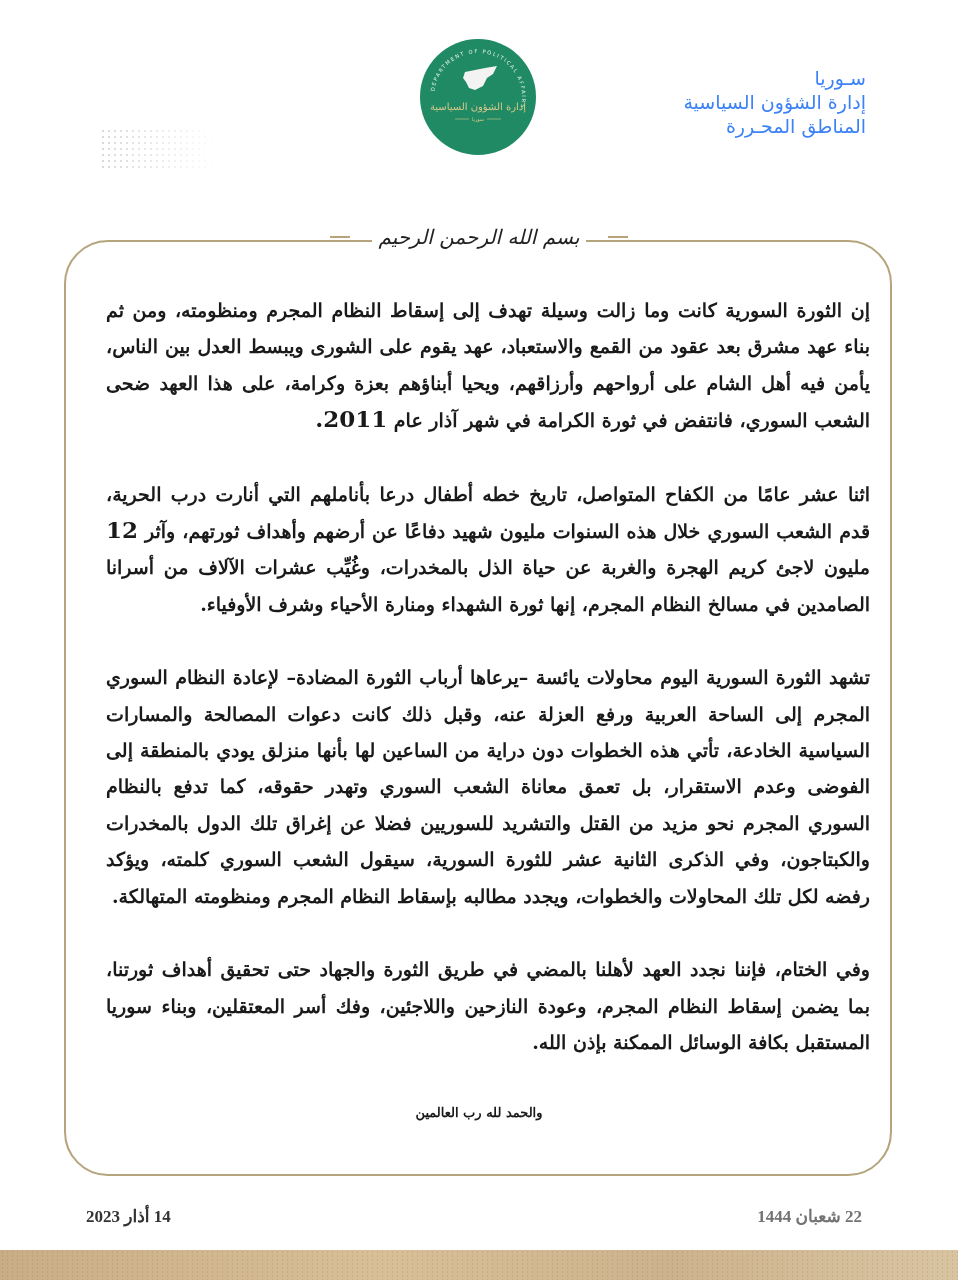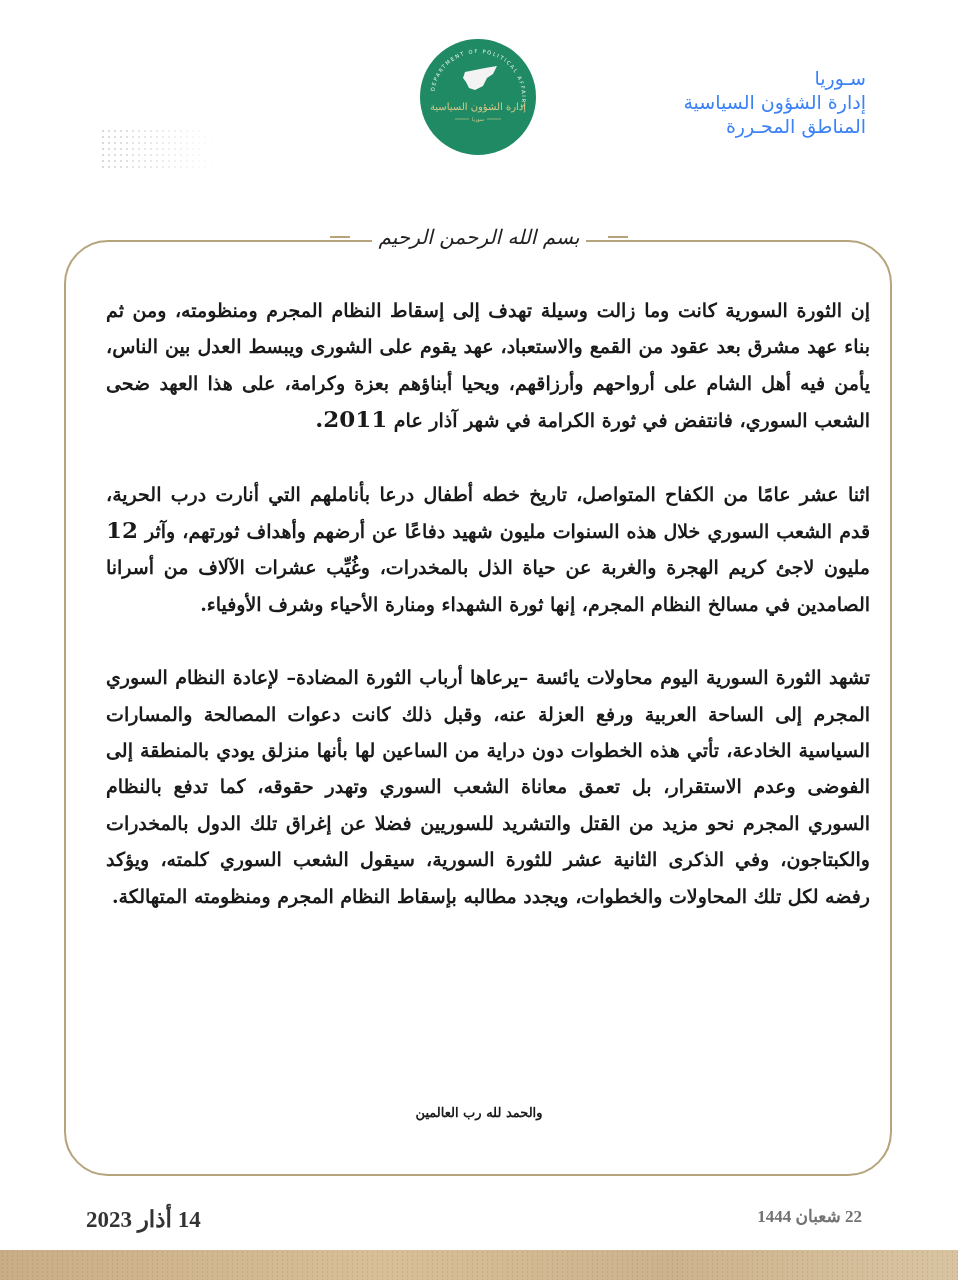--- a/index.html
+++ b/index.html
@@ -57,21 +57,21 @@
   }
   .content p { margin:0 0 37px 0; text-align-last:right; }
   .content .num { font-size:23px; }
   .closing {
     position:absolute; left:0; right:0; top:1105px; text-align:center;
     direction:rtl; font-family:"DejaVu Serif", serif; font-weight:bold;
     font-size:13px;
   }
   .date-left {
     position:absolute; left:86px; top:1206px; direction:rtl;
-    font-family:"Liberation Serif", serif; font-weight:bold; font-size:23px; color:#333;
+    font-family:"Liberation Serif", serif; font-weight:bold; font-size:17px; color:#333;
   }
   .date-right {
     position:absolute; right:96px; top:1206px; direction:rtl;
     font-family:"Liberation Serif", serif; font-weight:bold; font-size:17px; color:#737373;
   }
   .footer-band {
     position:absolute; left:0; right:0; top:1250px; height:30px;
     background:linear-gradient(90deg,#c9ad86 0%,#d8bf98 40%,#cdb38d 70%,#d9c4a2 100%);
   }
   .footer-band::after {
@@ -123,20 +123,23 @@
     <span class="num">2011.</span>
   </p>
   <p>
     <span>اثنا عشر عامًا من الكفاح المتواصل، تاريخ خطه أطفال درعا بأناملهم التي أنارت درب الحرية، قدم الشعب السوري خلال هذه السنوات مليون شهيد دفاعًا عن أرضهم وأهداف ثورتهم، وآثر</span>
     <span class="num">12</span>
     <span>مليون لاجئ كريم الهجرة والغربة عن حياة الذل بالمخدرات، وغُيِّب عشرات الآلاف من أسرانا الصامدين في مسالخ النظام المجرم، إنها ثورة الشهداء ومنارة الأحياء وشرف الأوفياء.</span>
   </p>
   <p>
     <span>تشهد الثورة السورية اليوم محاولات يائسة –يرعاها أرباب الثورة المضادة– لإعادة النظام السوري المجرم إلى الساحة العربية ورفع العزلة عنه، وقبل ذلك كانت دعوات المصالحة والمسارات السياسية الخادعة، تأتي هذه الخطوات دون دراية من الساعين لها بأنها منزلق يودي بالمنطقة إلى الفوضى وعدم الاستقرار، بل تعمق معاناة الشعب السوري وتهدر حقوقه، كما تدفع بالنظام السوري المجرم نحو مزيد من القتل والتشريد للسوريين فضلا عن إغراق تلك الدول بالمخدرات والكبتاجون، وفي الذكرى الثانية عشر للثورة السورية، سيقول الشعب السوري كلمته، ويؤكد رفضه لكل تلك المحاولات والخطوات، ويجدد مطالبه بإسقاط النظام المجرم ومنظومته المتهالكة.</span>
   </p>
+  <p>
+    <span>وفي الختام، فإننا نجدد العهد لأهلنا بالمضي في طريق الثورة والجهاد حتى تحقيق أهداف ثورتنا، بما يضمن إسقاط النظام المجرم، وعودة النازحين واللاجئين، وفك أسر المعتقلين، وبناء سوريا المستقبل بكافة الوسائل الممكنة بإذن الله.</span>
+  </p>
 </div>
 
 <div class="closing">والحمد لله رب العالمين</div>
 
 <div class="date-right">22 شعبان 1444</div>
 <div class="date-left">14 أذار 2023</div>
 
 <div class="footer-band"></div>
 
 </body></html>

